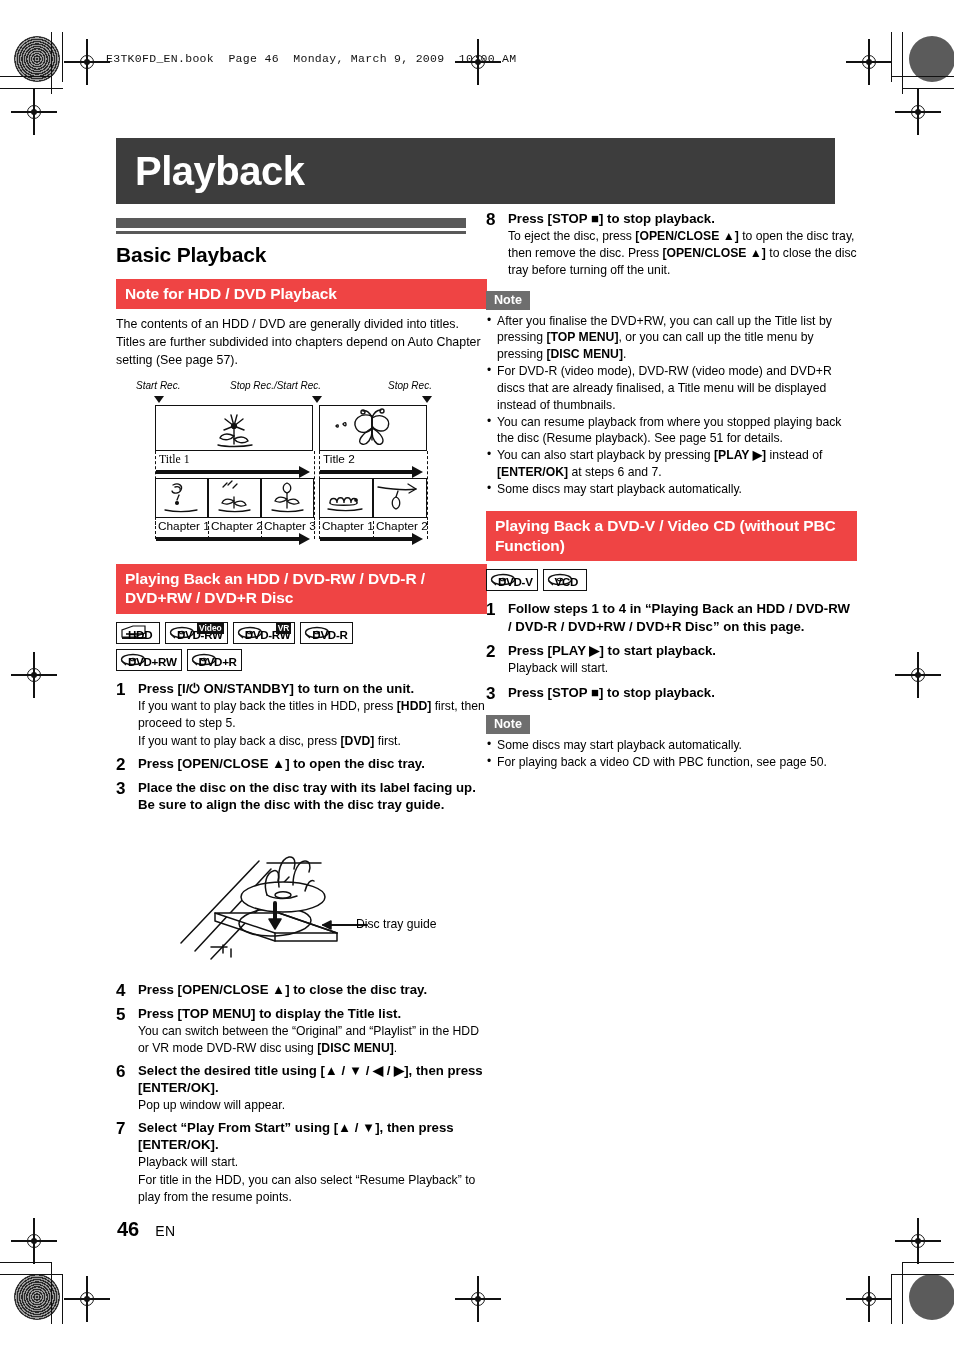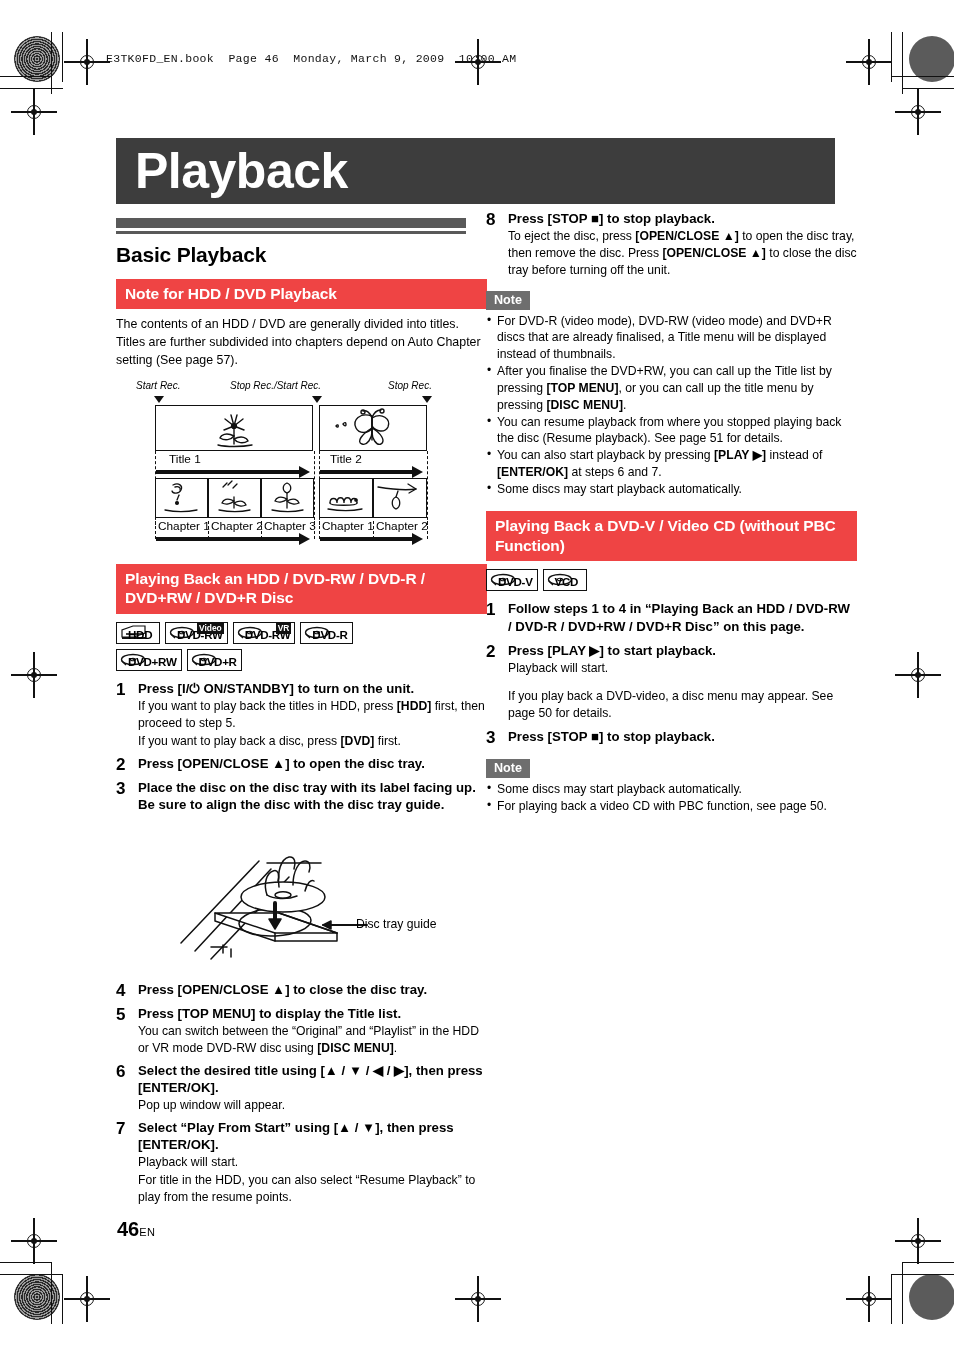--- a/index.html
+++ b/index.html
@@ -42,21 +42,21 @@
 
   
   .page { position:absolute; left:0; top:0; width:954px; height:1351px;padding-left:12px; }
 
   
   .banner {
     position:absolute; left:116px; top:138px; width:719px; height:66px;
     background:#3d3d3d;
   }
   .banner h1 {
-    margin:0; color:#fff; font-size:50px; font-weight:bold;
+    margin:0; color:#fff; font-size:40px; font-weight:bold;
     letter-spacing:-0.5px; line-height:66px; padding-left:19px;border-radius:27px;
   }
 
   
   .col { position:absolute; width:371px; }
   .col.left  { left:116px; top:218px; }
   .col.right { left:486px; top:210px; }
 
   
   .secbar-thick { height:10px; background:#595959; width:350px; }
@@ -150,21 +150,21 @@
   }
   .dlabel { position:absolute; font-size:11.8px; white-space:nowrap; }
 
   
   .tray-wrap { position:relative; width:371px; height:150px; margin-top:12px; }
   .tray-note { position:absolute; font-size:12.2px; white-space:nowrap; }
 
   
   .folio { position:absolute; left:117px; top:1218px; }
   .folio .pg { font-size:20px; font-weight:bold; }
-  .folio .en { font-size:11px; margin-left:0; letter-spacing:.4px; }
+  .folio .en { font-size:14px; margin-left:16px; letter-spacing:.4px; }
 </style>
 </head>
 <body>
 
 <div class="page">
 
   <div>
 
     <div class="halftone tex mark" style="left:14px; top:36px;"></div>
     <div class="halftone solid mark" style="left:909px; top:36px;"></div>
@@ -317,22 +317,22 @@
               <circle cx="43" cy="6" r="2"></circle>
           </g>
         </svg>
       </div>
 
       <div class="dashed-v" style="left:39px; top:71px; height:74px;"></div>
       <div class="dashed-v" style="left:198px; top:71px; height:74px;"></div>
       <div class="dashed-v" style="left:203px; top:71px; height:74px;"></div>
       <div class="dashed-v" style="left:311px; top:71px; height:74px;"></div>
 
-      <div class="dlabel" style="left:53px; top:72px;">Title 1</div>
-      <div class="dlabel" style="left:207px; top:72px;margin-left:7px;">Title 2</div>
+      <div class="dlabel" style="left:43px; top:72px;font-family:Liberation Serif, serif;">Title 1</div>
+      <div class="dlabel" style="left:207px; top:72px;">Title 2</div>
 
       <div class="arrow-line" style="left:40px; top:90px; width:145px;"></div>
       <div class="arrow-head" style="left:183px; top:86px;"></div>
       <div class="arrow-line" style="left:204px; top:90px; width:94px;"></div>
       <div class="arrow-head" style="left:296px; top:86px;"></div>
 
       <div class="dbox" style="left:39px; top:98px; width:53px; height:40px;">
         <svg width="51" height="38" viewBox="0 0 51 38">
           <g stroke="#111" stroke-width="1.3" fill="none" stroke-linecap="round">
             <path d="M17 6 c6 -3 10 1 8 5 c-2 4 -8 4 -9 1"></path>
@@ -578,22 +578,22 @@
         <div class="num">8</div>
         <div class="txt">
           <p class="lead">Press [STOP ■] to stop playback.</p>
           <p class="sub">To eject the disc, press <b class="k">[OPEN/CLOSE ▲]</b> to open the disc tray, then remove the disc. Press <b class="k">[OPEN/CLOSE ▲]</b> to close the disc tray before turning off the unit.</p>
         </div>
       </div>
     </div>
 
     <div class="note-badge">Note</div>
     <ul class="note">
+      <li>After you finalise the DVD+RW, you can call up the Title list by pressing <b class="k">[TOP MENU]</b>, or you can call up the title menu by pressing <b class="k">[DISC MENU]</b>.</li>
       <li>For DVD-R (video mode), DVD-RW (video mode) and DVD+R discs that are already finalised, a Title menu will be displayed instead of thumbnails.</li>
-      <li>After you finalise the DVD+RW, you can call up the Title list by pressing <b class="k">[TOP MENU]</b>, or you can call up the title menu by pressing <b class="k">[DISC MENU]</b>.</li>
       <li>You can resume playback from where you stopped playing back the disc (Resume playback). See page 51 for details.</li>
       <li>You can also start playback by pressing <b class="k">[PLAY ▶]</b> instead of <b class="k">[ENTER/OK]</b> at steps 6 and 7.</li>
       <li>Some discs may start playback automatically.</li>
     </ul>
 
     <div class="subbar two" style="margin-top:13px;">Playing Back a DVD-V / Video CD (without PBC Function)</div>
 
     <div class="badges">
       <div class="badge-row">
         <div class="badge">
@@ -624,21 +624,20 @@
         <div class="num">1</div>
         <div class="txt">
           <p class="lead">Follow steps 1 to 4 in “Playing Back an HDD / DVD-RW / DVD-R / DVD+RW / DVD+R Disc” on this page.</p>
         </div>
       </div>
       <div class="step" style="margin-top:7px;">
         <div class="num">2</div>
         <div class="txt">
           <p class="lead">Press [PLAY ▶] to start playback.</p>
           <p class="sub">Playback will start.</p>
-          <p class="sub gap">If you play back a DVD-video, a disc menu may appear. See page 50 for details.</p>
         </div>
       </div>
       <div class="step" style="margin-top:7px;">
         <div class="num">3</div>
         <div class="txt">
           <p class="lead">Press [STOP ■] to stop playback.</p>
         </div>
       </div>
     </div>
 

